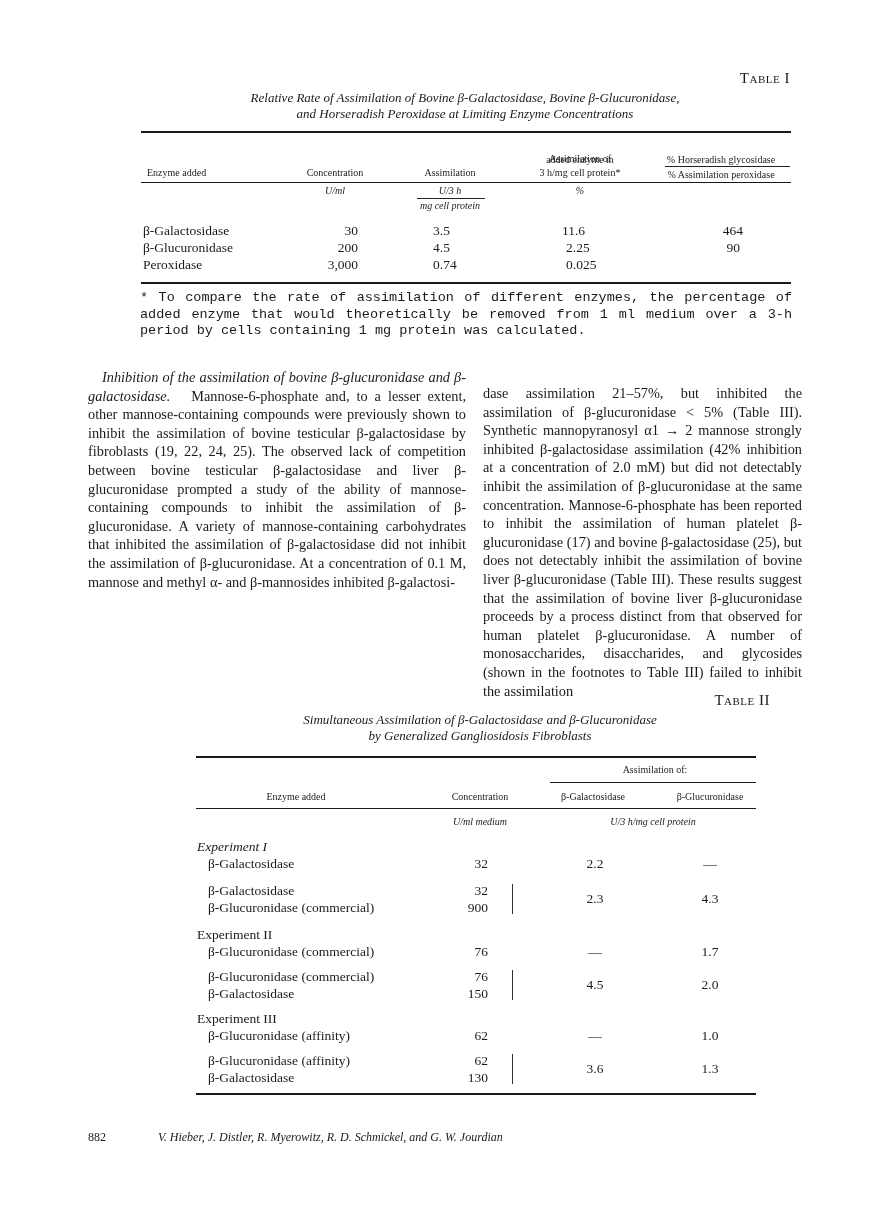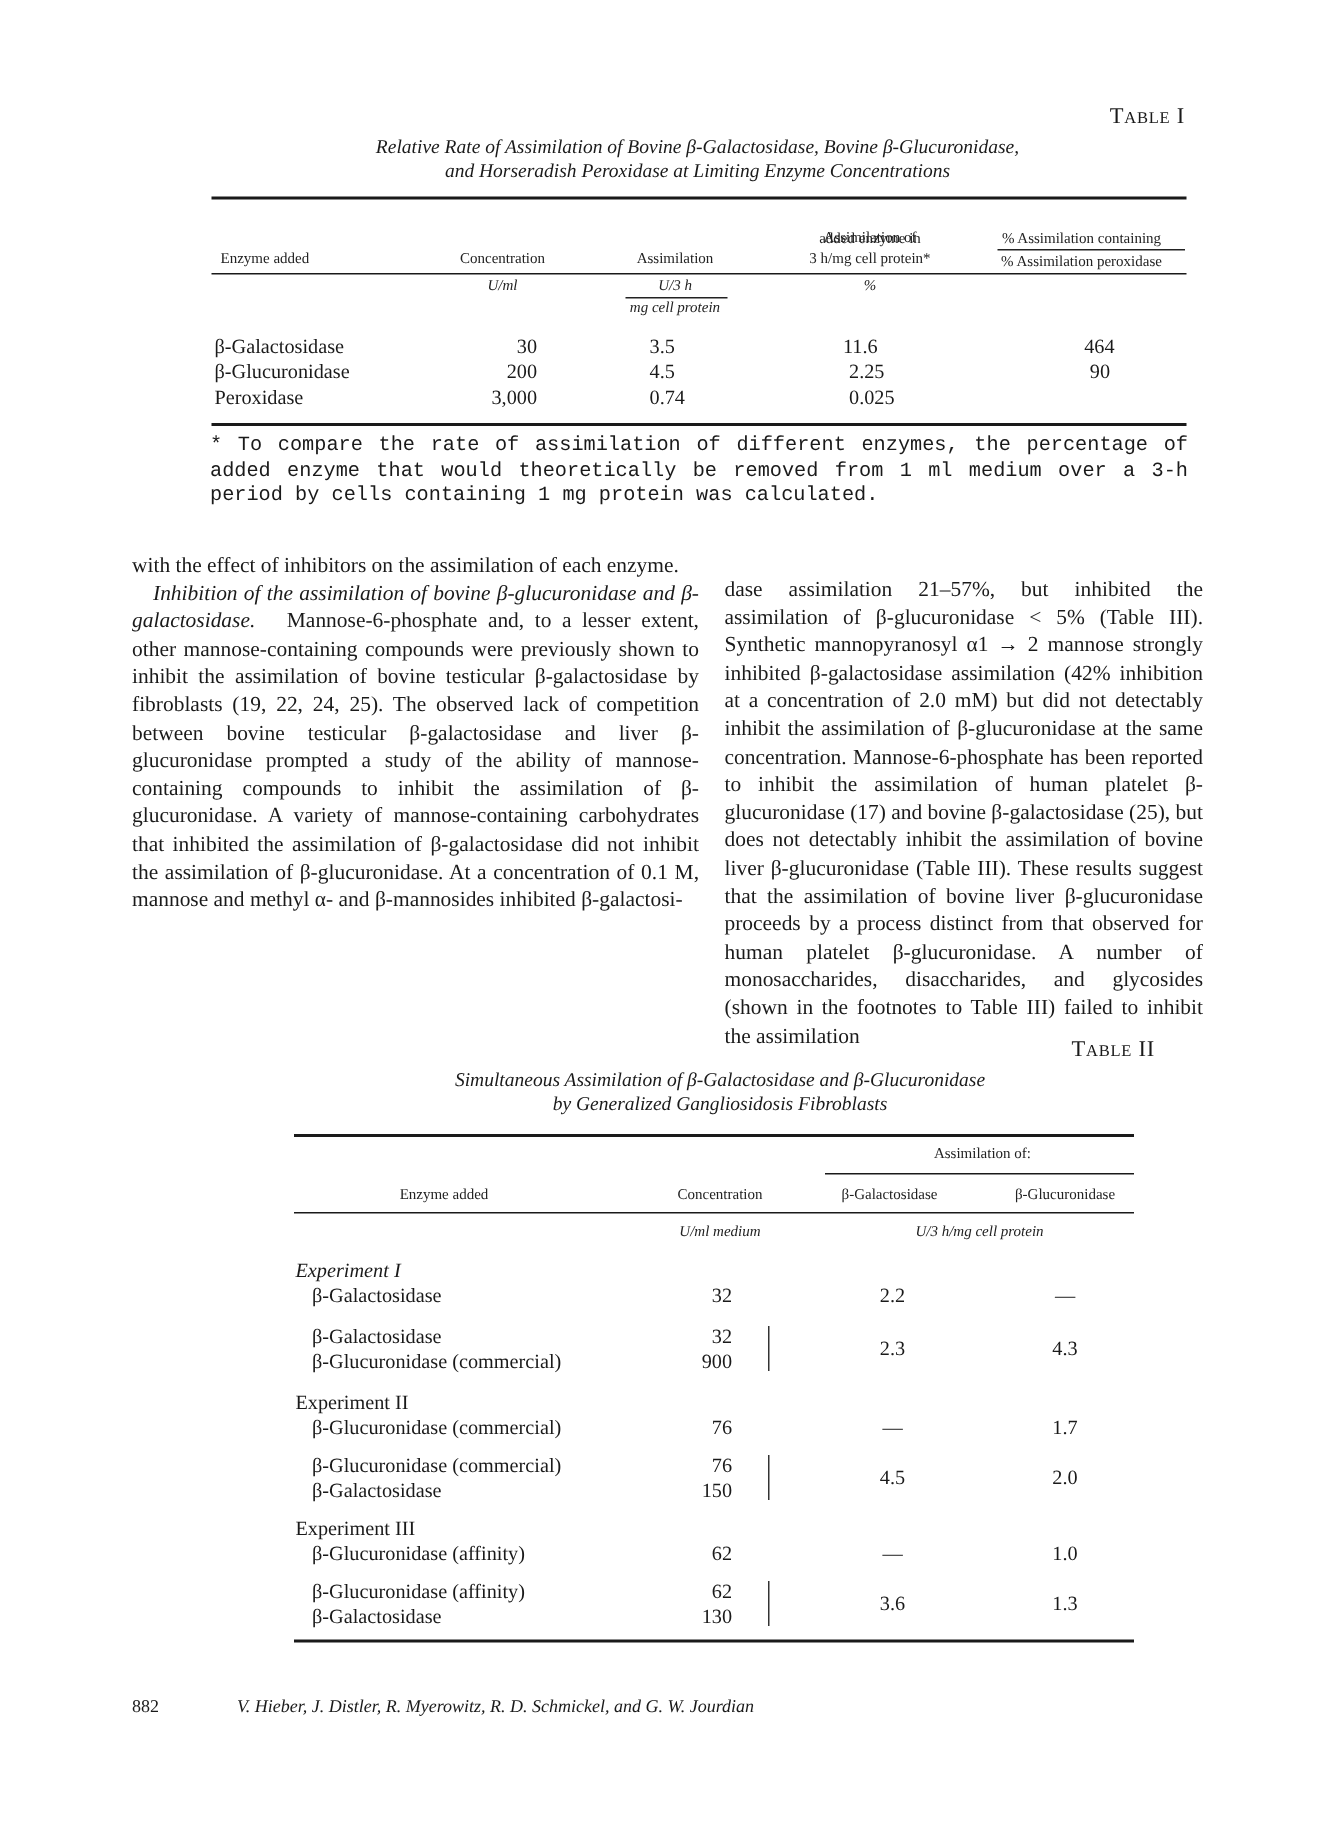--- a/index.html
+++ b/index.html
@@ -47,21 +47,21 @@
 <div class="abs t-caption" style="top:106px;">and Horseradish Peroxidase at Limiting Enzyme Concentrations</div>
 
 <div class="rule" style="left:141px; top:131px; width:650px;"></div>
 
 <div class="hdr" style="left:141px; top:166px; width:140px; text-align:left; padding-left:6px;">Enzyme added</div>
 <div class="hdr" style="left:280px; top:166px; width:110px;">Concentration</div>
 <div class="hdr" style="left:390px; top:166px; width:120px;">Assimilation</div>
 <div class="hdr" style="left:515px; top:140px; width:130px;margin-top:12px;">Assimilation of</div>
 <div class="hdr" style="left:515px; top:153px; width:130px;">added enzyme in</div>
 <div class="hdr" style="left:515px; top:166px; width:130px;">3 h/mg cell protein*</div>
-<div class="hdr" style="left:650px; top:153px; width:142px;">% Assimilation containing</div>
+<div class="hdr" style="left:650px; top:153px; width:142px;">% Horseradish glycosidase</div>
 <div class="frac-line" style="left:665px; top:166px; width:125px;"></div>
 <div class="hdr" style="left:650px; top:168px; width:142px;">% Assimilation peroxidase</div>
 
 <div class="rule" style="left:141px; top:182px; width:650px; height:1px;"></div>
 
 <div class="unit" style="left:280px; top:184px; width:110px;">U/ml</div>
 <div class="unit" style="left:390px; top:184px; width:120px;">U/3 h</div>
 <div class="frac-line" style="left:417px; top:198px; width:68px;"></div>
 <div class="unit" style="left:390px; top:199px; width:120px;">mg cell protein</div>
 <div class="unit" style="left:515px; top:184px; width:130px;">%</div>
@@ -86,21 +86,20 @@
   <div class="cell" style="left:433px; top:256px;">0.74</div>
   <div class="cell" style="left:566px; top:256px;">0.025</div>
   <div class="cell r" style="left:700px; top:256px; width:40px;"></div>
 </div>
 
 <div class="rule" style="left:141px; top:282px; width:650px;"></div>
 
 <div class="abs footnote" style="top:290px;">* To compare the rate of assimilation of different enzymes, the percentage of added enzyme that would theoretically be removed from 1 ml medium over a 3-h period by cells containing 1 mg protein was calculated.</div>
 
 <div class="col" style="left:88px; width:378px;">
-  <p>with the effect of inhibitors on the assimilation of each enzyme.</p>
   <p class="indent"><span class="it">Inhibition of the assimilation of bovine β-glucuronidase and β-galactosidase.</span>&nbsp;&nbsp; <span>Mannose-6-phosphate and, to a lesser extent, other mannose-containing compounds were previously shown to inhibit the assimilation of bovine testicular β-galactosidase by fibroblasts (19, 22, 24, 25). The observed lack of competition between bovine testicular β-galactosidase and liver β-glucuronidase prompted a study of the ability of mannose-containing compounds to inhibit the assimilation of β-glucuronidase. A variety of mannose-containing carbohydrates that inhibited the assimilation of β-galactosidase did not inhibit the assimilation of β-glucuronidase. At a concentration of 0.1 M, mannose and methyl α- and β-mannosides inhibited β-galactosi-</span></p>
 </div>
 
 <div class="col" style="left:483px; width:319px;margin-top:16px;">
   <p>dase assimilation 21–57%, but inhibited the assimilation of β-glucuronidase &lt; 5% (Table III). Synthetic mannopyranosyl α1 → 2 mannose strongly inhibited β-galactosidase assimilation (42% inhibition at a concentration of 2.0 mM) but did not detectably inhibit the assimilation of β-glucuronidase at the same concentration. Mannose-6-phosphate has been reported to inhibit the assimilation of human platelet β-glucuronidase (17) and bovine β-galactosidase (25), but does not detectably inhibit the assimilation of bovine liver β-glucuronidase (Table III). These results suggest that the assimilation of bovine liver β-glucuronidase proceeds by a process distinct from that observed for human platelet β-glucuronidase. A number of monosaccharides, disaccharides, and glycosides (shown in the footnotes to Table III) failed to inhibit the assimilation</p>
 </div>
 
 <div class="abs t-title sc" style="top:692px; left:190px; width:580px;">Table II</div>
 <div class="abs t-caption" style="top:712px; left:190px; width:580px;">Simultaneous Assimilation of β-Galactosidase and β-Glucuronidase</div>
 <div class="abs t-caption" style="top:728px; left:190px; width:580px;">by Generalized Gangliosidosis Fibroblasts</div>

